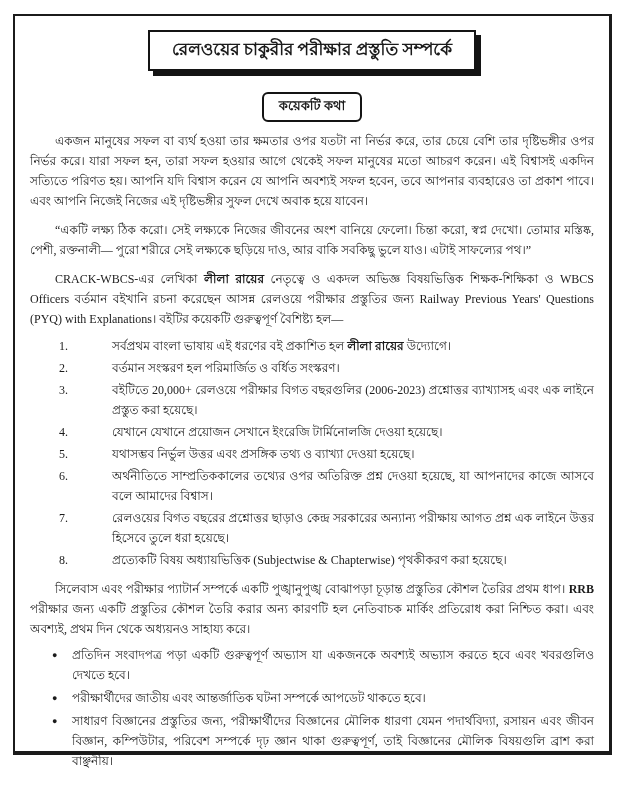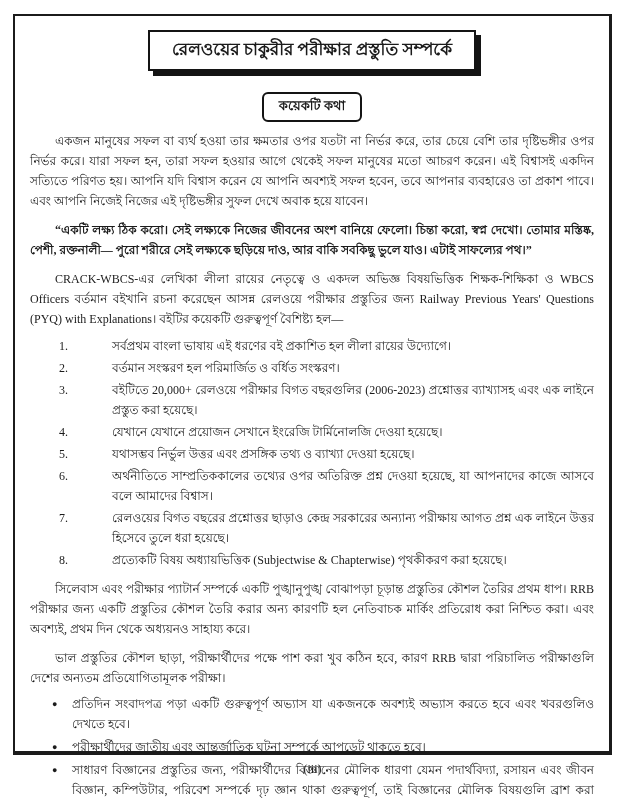--- a/index.html
+++ b/index.html
@@ -45,21 +45,21 @@
     font-weight: 700;
     background: #ffffff;
   }
   .para {
     margin: 9px 0 0 0;
     font-size: 12px;
     line-height: 20px;
     text-align: justify;
     text-indent: 25px;
   }
-  .quote { font-weight: 700; }
+  .quote { font-weight: 400; }
   ol.features {
     list-style: none;
     margin: 7px 0 0 0;
     padding: 0 0 0 22px;
     font-size: 12px;
   }
   ol.features li {
     display: flex;
     line-height: 20px;
     margin-top: 2px;
@@ -89,21 +89,21 @@
     font-size: 9px;
   }
   ul.tips .txt { flex: 1; text-align: justify; }
   .page-number {
     position: absolute;
     left: 0; top: 762px;
     width: 100%;
     text-align: center;
     font-size: 12px;
   }
-  b { font-weight: 400; }
+  b { font-weight: 700; }
 </style>
 </head>
 <body>
 
 <div class="page">
   <div class="frame">
 
     <div class="title-box">
       <span>রেলওয়ের চাকুরীর পরীক্ষার প্রস্তুতি সম্পর্কে</span>
     </div>
@@ -149,34 +149,32 @@
         <span class="txt">রেলওয়ের বিগত বছরের প্রশ্নোত্তর ছাড়াও কেন্দ্র সরকারের অন্যান্য পরীক্ষায় আগত প্রশ্ন এক লাইনে উত্তর হিসেবে তুলে ধরা হয়েছে।</span>
       </li>
       <li>
         <span class="num">8.</span>
         <span class="txt">প্রত্যেকটি বিষয় অধ্যায়ভিত্তিক (Subjectwise &amp; Chapterwise) পৃথকীকরণ করা হয়েছে।</span>
       </li>
     </ol>
 
     <p class="para"><span>সিলেবাস এবং পরীক্ষার প্যাটার্ন সম্পর্কে একটি পুঙ্খানুপুঙ্খ বোঝাপড়া চূড়ান্ত প্রস্তুতির কৌশল তৈরির প্রথম ধাপ। </span><b>RRB</b><span> পরীক্ষার জন্য একটি প্রস্তুতির কৌশল তৈরি করার অন্য কারণটি হল নেতিবাচক মার্কিং প্রতিরোধ করা নিশ্চিত করা। এবং অবশ্যই, প্রথম দিন থেকে অধ্যয়নও সাহায্য করে।</span></p>
 
-    <p class="para"><span>ভাল প্রস্তুতির কৌশল ছাড়া, পরীক্ষার্থীদের পক্ষে পাশ করা খুব কঠিন হবে, কারণ </span><b>RRB</b><span> দ্বারা পরিচালিত পরীক্ষাগুলি দেশের অন্যতম প্রতিযোগিতামূলক পরীক্ষা।</span></p>
 
     <ul class="tips">
       <li>
         <span class="dot">●</span>
         <span class="txt">প্রতিদিন সংবাদপত্র পড়া একটি গুরুত্বপূর্ণ অভ্যাস যা একজনকে অবশ্যই অভ্যাস করতে হবে এবং খবরগুলিও দেখতে হবে।</span>
       </li>
       <li>
         <span class="dot">●</span>
         <span class="txt">পরীক্ষার্থীদের জাতীয় এবং আন্তর্জাতিক ঘটনা সম্পর্কে আপডেট থাকতে হবে।</span>
       </li>
       <li>
         <span class="dot">●</span>
         <span class="txt">সাধারণ বিজ্ঞানের প্রস্তুতির জন্য, পরীক্ষার্থীদের বিজ্ঞানের মৌলিক ধারণা যেমন পদার্থবিদ্যা, রসায়ন এবং জীবন বিজ্ঞান, কম্পিউটার, পরিবেশ সম্পর্কে দৃঢ় জ্ঞান থাকা গুরুত্বপূর্ণ, তাই বিজ্ঞানের মৌলিক বিষয়গুলি ব্রাশ করা বাঞ্ছনীয়।</span>
       </li>
 
     </ul>
 
   </div>
 
-  <div class="page-number">(iii)</div>
 </div>
 
 </body></html>

